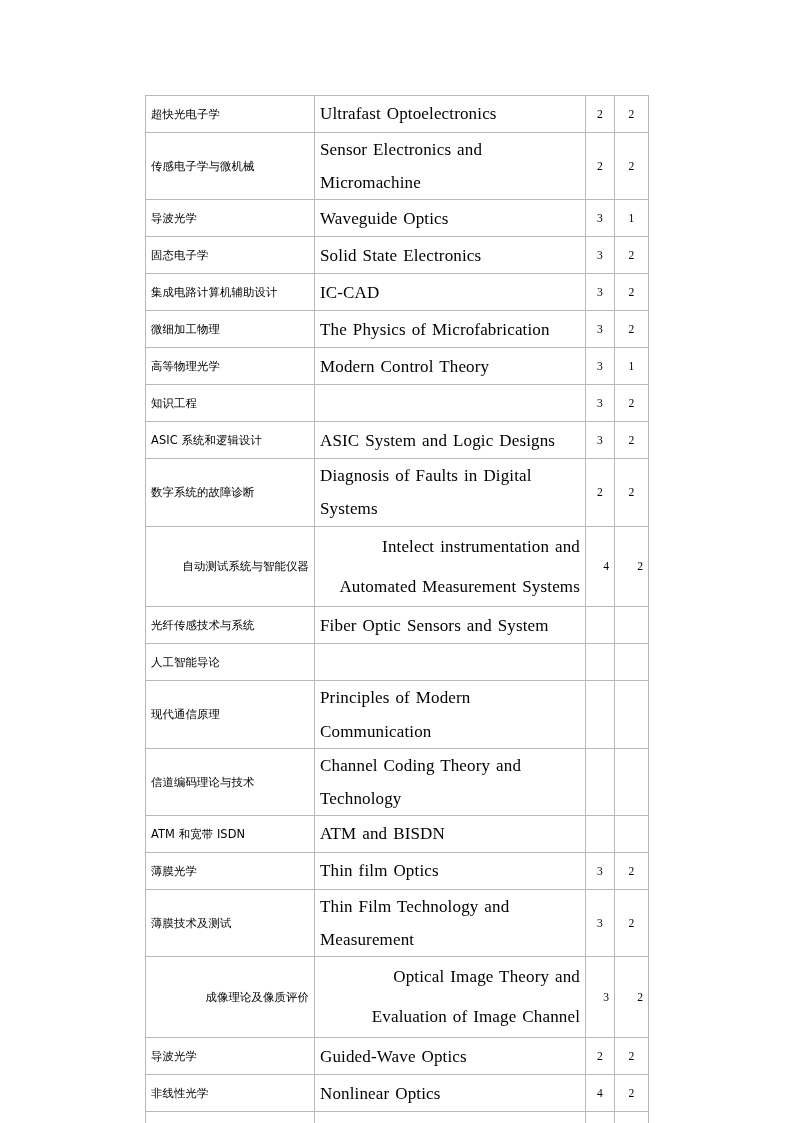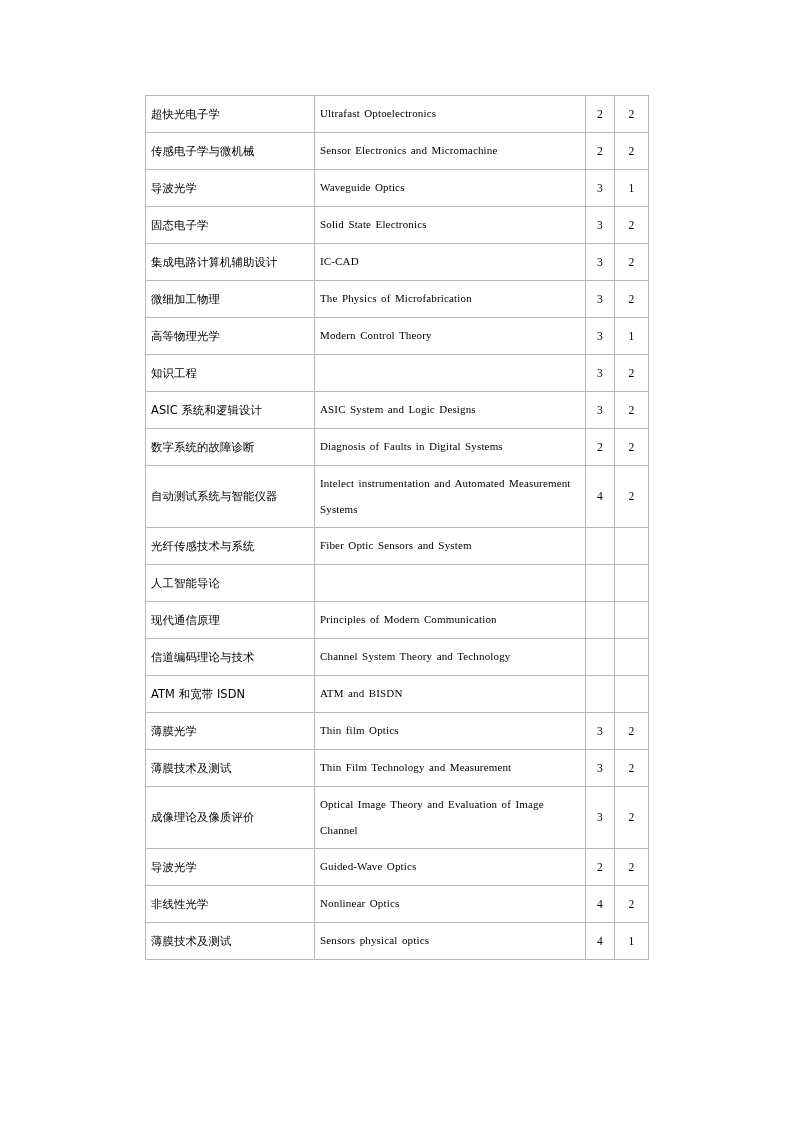--- a/index.html
+++ b/index.html
@@ -50,34 +50,34 @@
 
   td.cn {
     font-family: "DejaVu Sans", "Liberation Sans", sans-serif;
     font-size: 11.4px;
     color: #000000;
     letter-spacing: 0.1px;
     line-height: 1.45;
   }
   td.en {
     font-family: "Liberation Serif", "DejaVu Serif", serif;
-    font-size: 11px;
+    font-size: 17px;
     color: #000000;
     line-height: 1.95;
     letter-spacing: 0.15px;
     word-spacing: 1.5px;
   }
   td.num {
     font-family: "Liberation Serif", "DejaVu Serif", serif;
     font-size: 11.6px;
     color: #000000;
     text-align: center;
     padding: 0 2px;
   }
-  tr.tall td { height: 62px; }
+  tr.tall td { height: 62px; text-align: right; }
   tr.tall td.en { line-height: 2.35; }
 </style>
 </head>
 <body>
 
 <div class="page">
   <div class="table-wrap">
     <table class="course-table">
       <colgroup>
         <col class="c-cn">
@@ -165,21 +165,21 @@
             <td class="num"></td>
           </tr>
           <tr>
             <td class="cn">现代通信原理</td>
             <td class="en">Principles of Modern Communication</td>
             <td class="num"></td>
             <td class="num"></td>
           </tr>
           <tr>
             <td class="cn">信道编码理论与技术</td>
-            <td class="en">Channel System Theory and Technology</td>
+            <td class="en">Channel Coding Theory and Technology</td>
             <td class="num"></td>
             <td class="num"></td>
           </tr>
           <tr>
             <td class="cn">ATM 和宽带 ISDN</td>
             <td class="en">ATM and BISDN</td>
             <td class="num"></td>
             <td class="num"></td>
           </tr>
           <tr>

